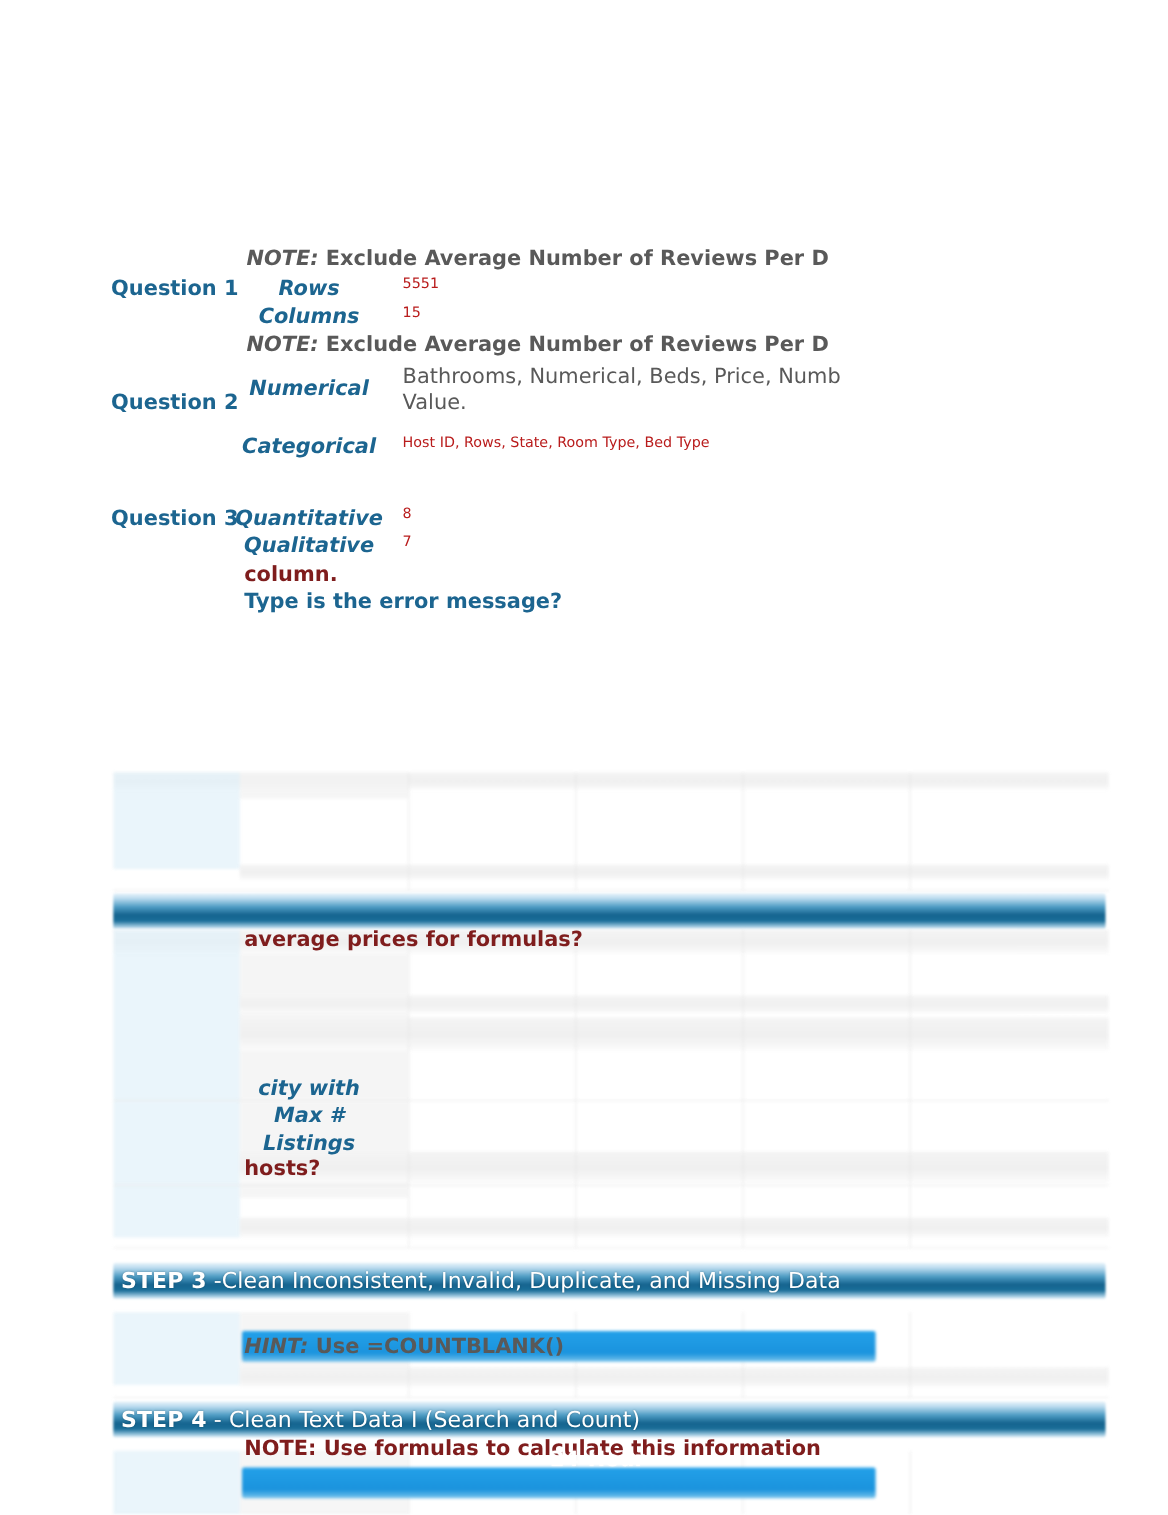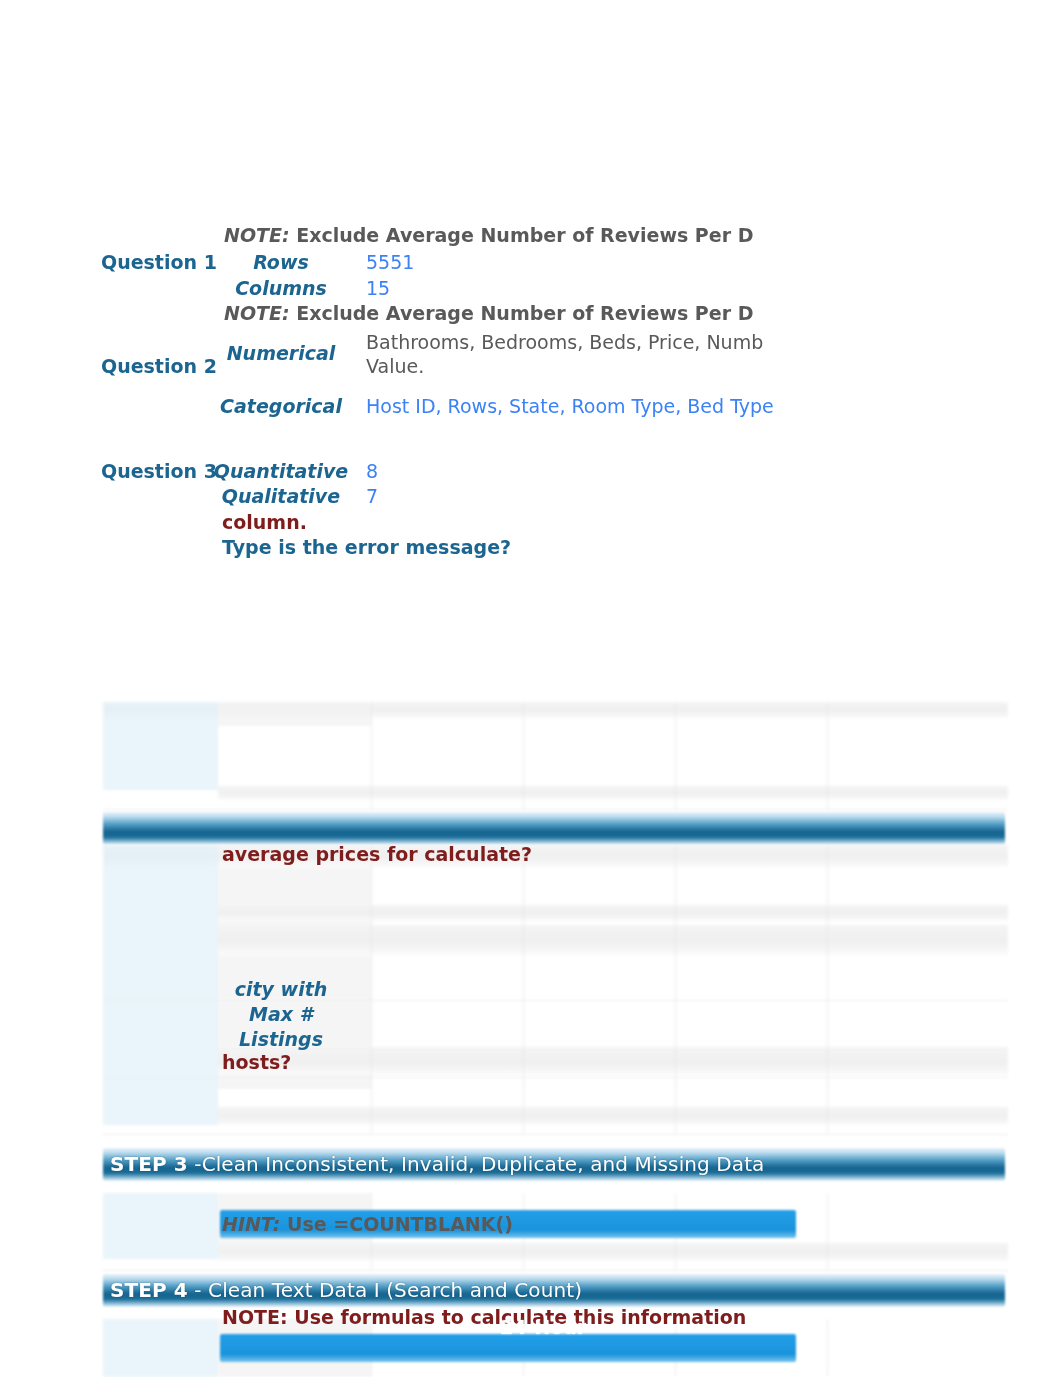--- a/index.html
+++ b/index.html
@@ -120,22 +120,22 @@
     color: #1c6590;
   }
   .lbl {
     font-size: 19px;
     font-weight: 700;
     font-style: italic;
     color: #1c6590;
     text-align: center;
   }
   .val {
-    font-size: 19px;
-    color: #3b82f6;
+    font-size: 13px;
+    color: #b91c1c;
   }
   .note {
     font-size: 19px;
     font-weight: 700;
     color: #595959;
   }
   .note i { font-style: italic; }
   .prompt {
     font-size: 19px;
     font-weight: 700;
@@ -245,33 +245,33 @@
   <div class="t val" style="left:366px; top:251px;">5551</div>
   <div class="t lbl" style="left:200px; top:277px; width:162px;">Columns</div>
   <div class="t val" style="left:366px; top:277px;">15</div>
 
   <div class="t note" style="left:224px; top:302px;">
     <i>NOTE:</i>
     <span>Exclude Average Number of Reviews Per D</span>
   </div>
   <div class="t q-head" style="left:101px; top:355px;">Question 2</div>
   <div class="t lbl" style="left:200px; top:342px; width:162px;">Numerical</div>
-  <div class="wrapval" style="left:366px; top:330px; width:440px;">Bathrooms, Bedrooms, Beds, Price, Numb Value.</div>
+  <div class="wrapval" style="left:366px; top:330px; width:440px;">Bathrooms, Numerical, Beds, Price, Numb Value.</div>
   <div class="t lbl" style="left:200px; top:395px; width:162px;">Categorical</div>
   <div class="t val" style="left:366px; top:395px;">Host ID, Rows, State, Room Type, Bed Type</div>
 
   <div class="t q-head" style="left:101px; top:460px;">Question 3</div>
   <div class="t lbl" style="left:200px; top:460px; width:162px;">Quantitative</div>
   <div class="t val" style="left:366px; top:460px;">8</div>
   <div class="t lbl" style="left:200px; top:485px; width:162px;">Qualitative</div>
   <div class="t val" style="left:366px; top:485px;">7</div>
   <div class="t prompt" style="left:222px; top:511px;">column.</div>
   <div class="t prompt-blue" style="left:222px; top:536px;">Type is the error message?</div>
 
-  <div class="t prompt" style="left:222px; top:843px;">average prices for calculate?</div>
+  <div class="t prompt" style="left:222px; top:843px;">average prices for formulas?</div>
   <div class="t lbl" style="left:200px; top:978px; width:162px;">city with</div>
   <div class="t lbl" style="left:200px; top:1003px; width:162px;">Max #</div>
   <div class="t lbl" style="left:200px; top:1028px; width:162px;">Listings</div>
   <div class="t prompt" style="left:222px; top:1051px;">hosts?</div>
 
   <div class="t note" style="left:222px; top:1179px;margin-top:34px;">
     <i>HINT:</i>
     <span>Use =COUNTBLANK()</span>
   </div>
 

